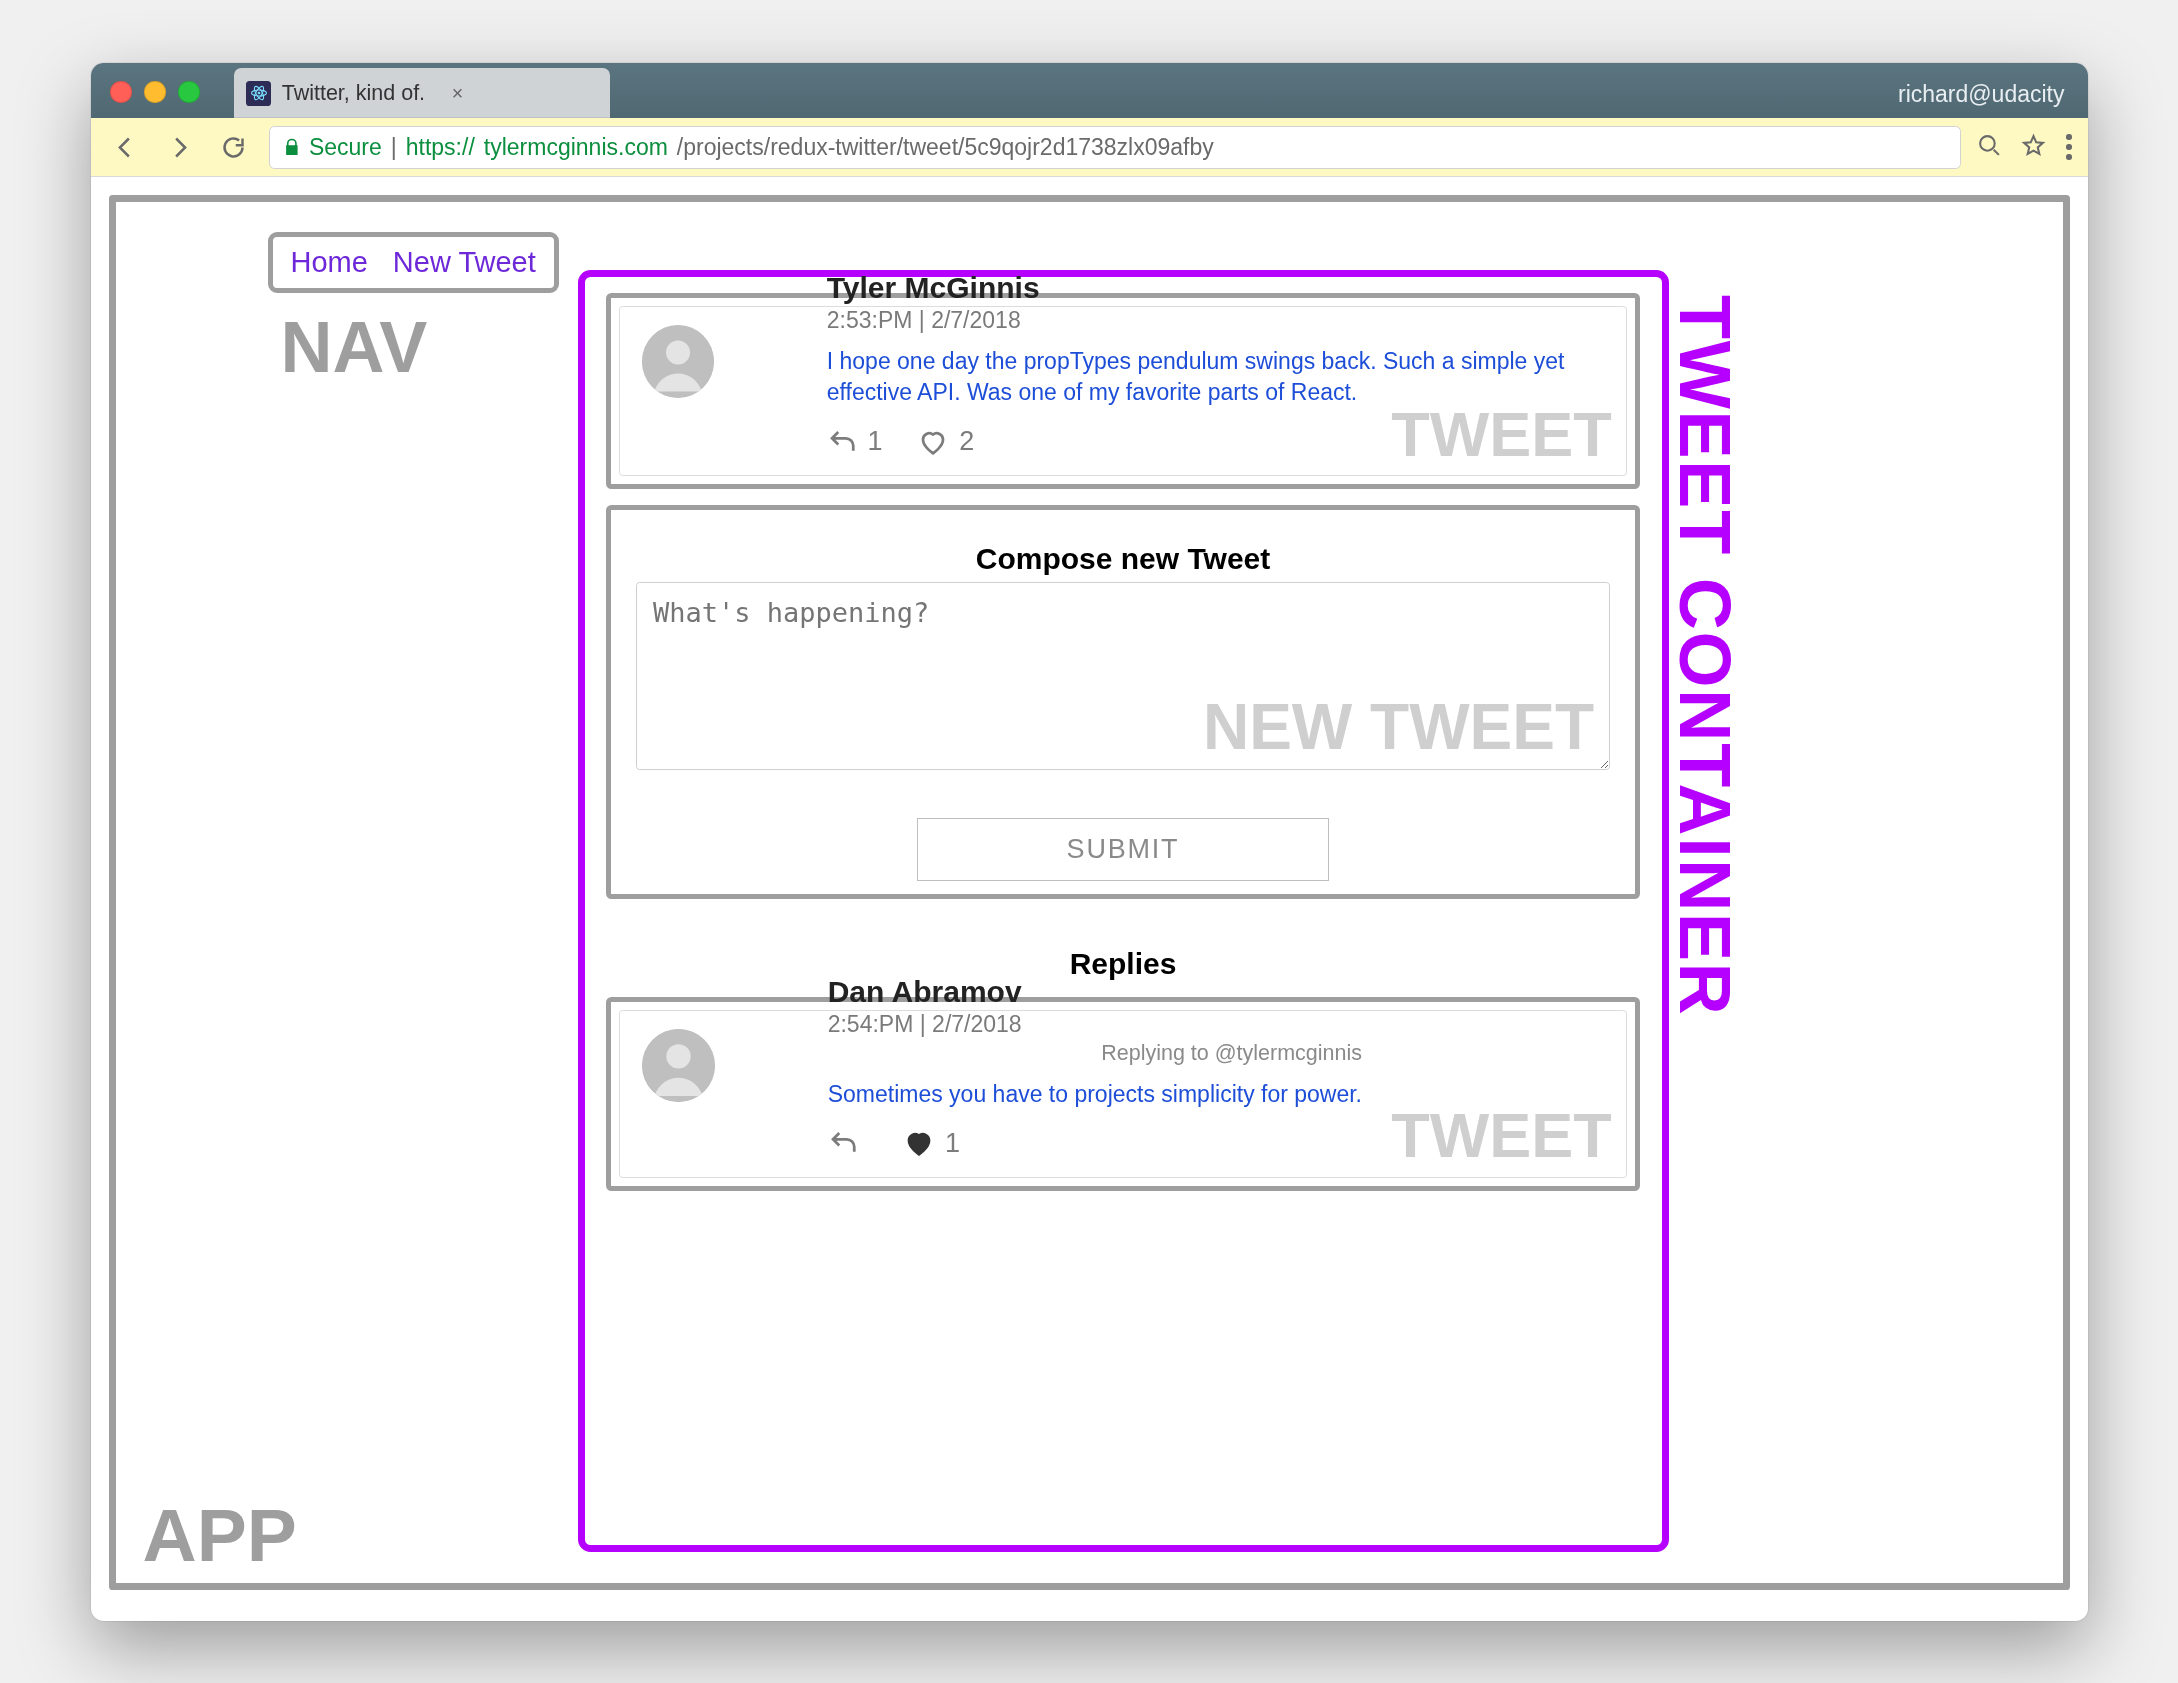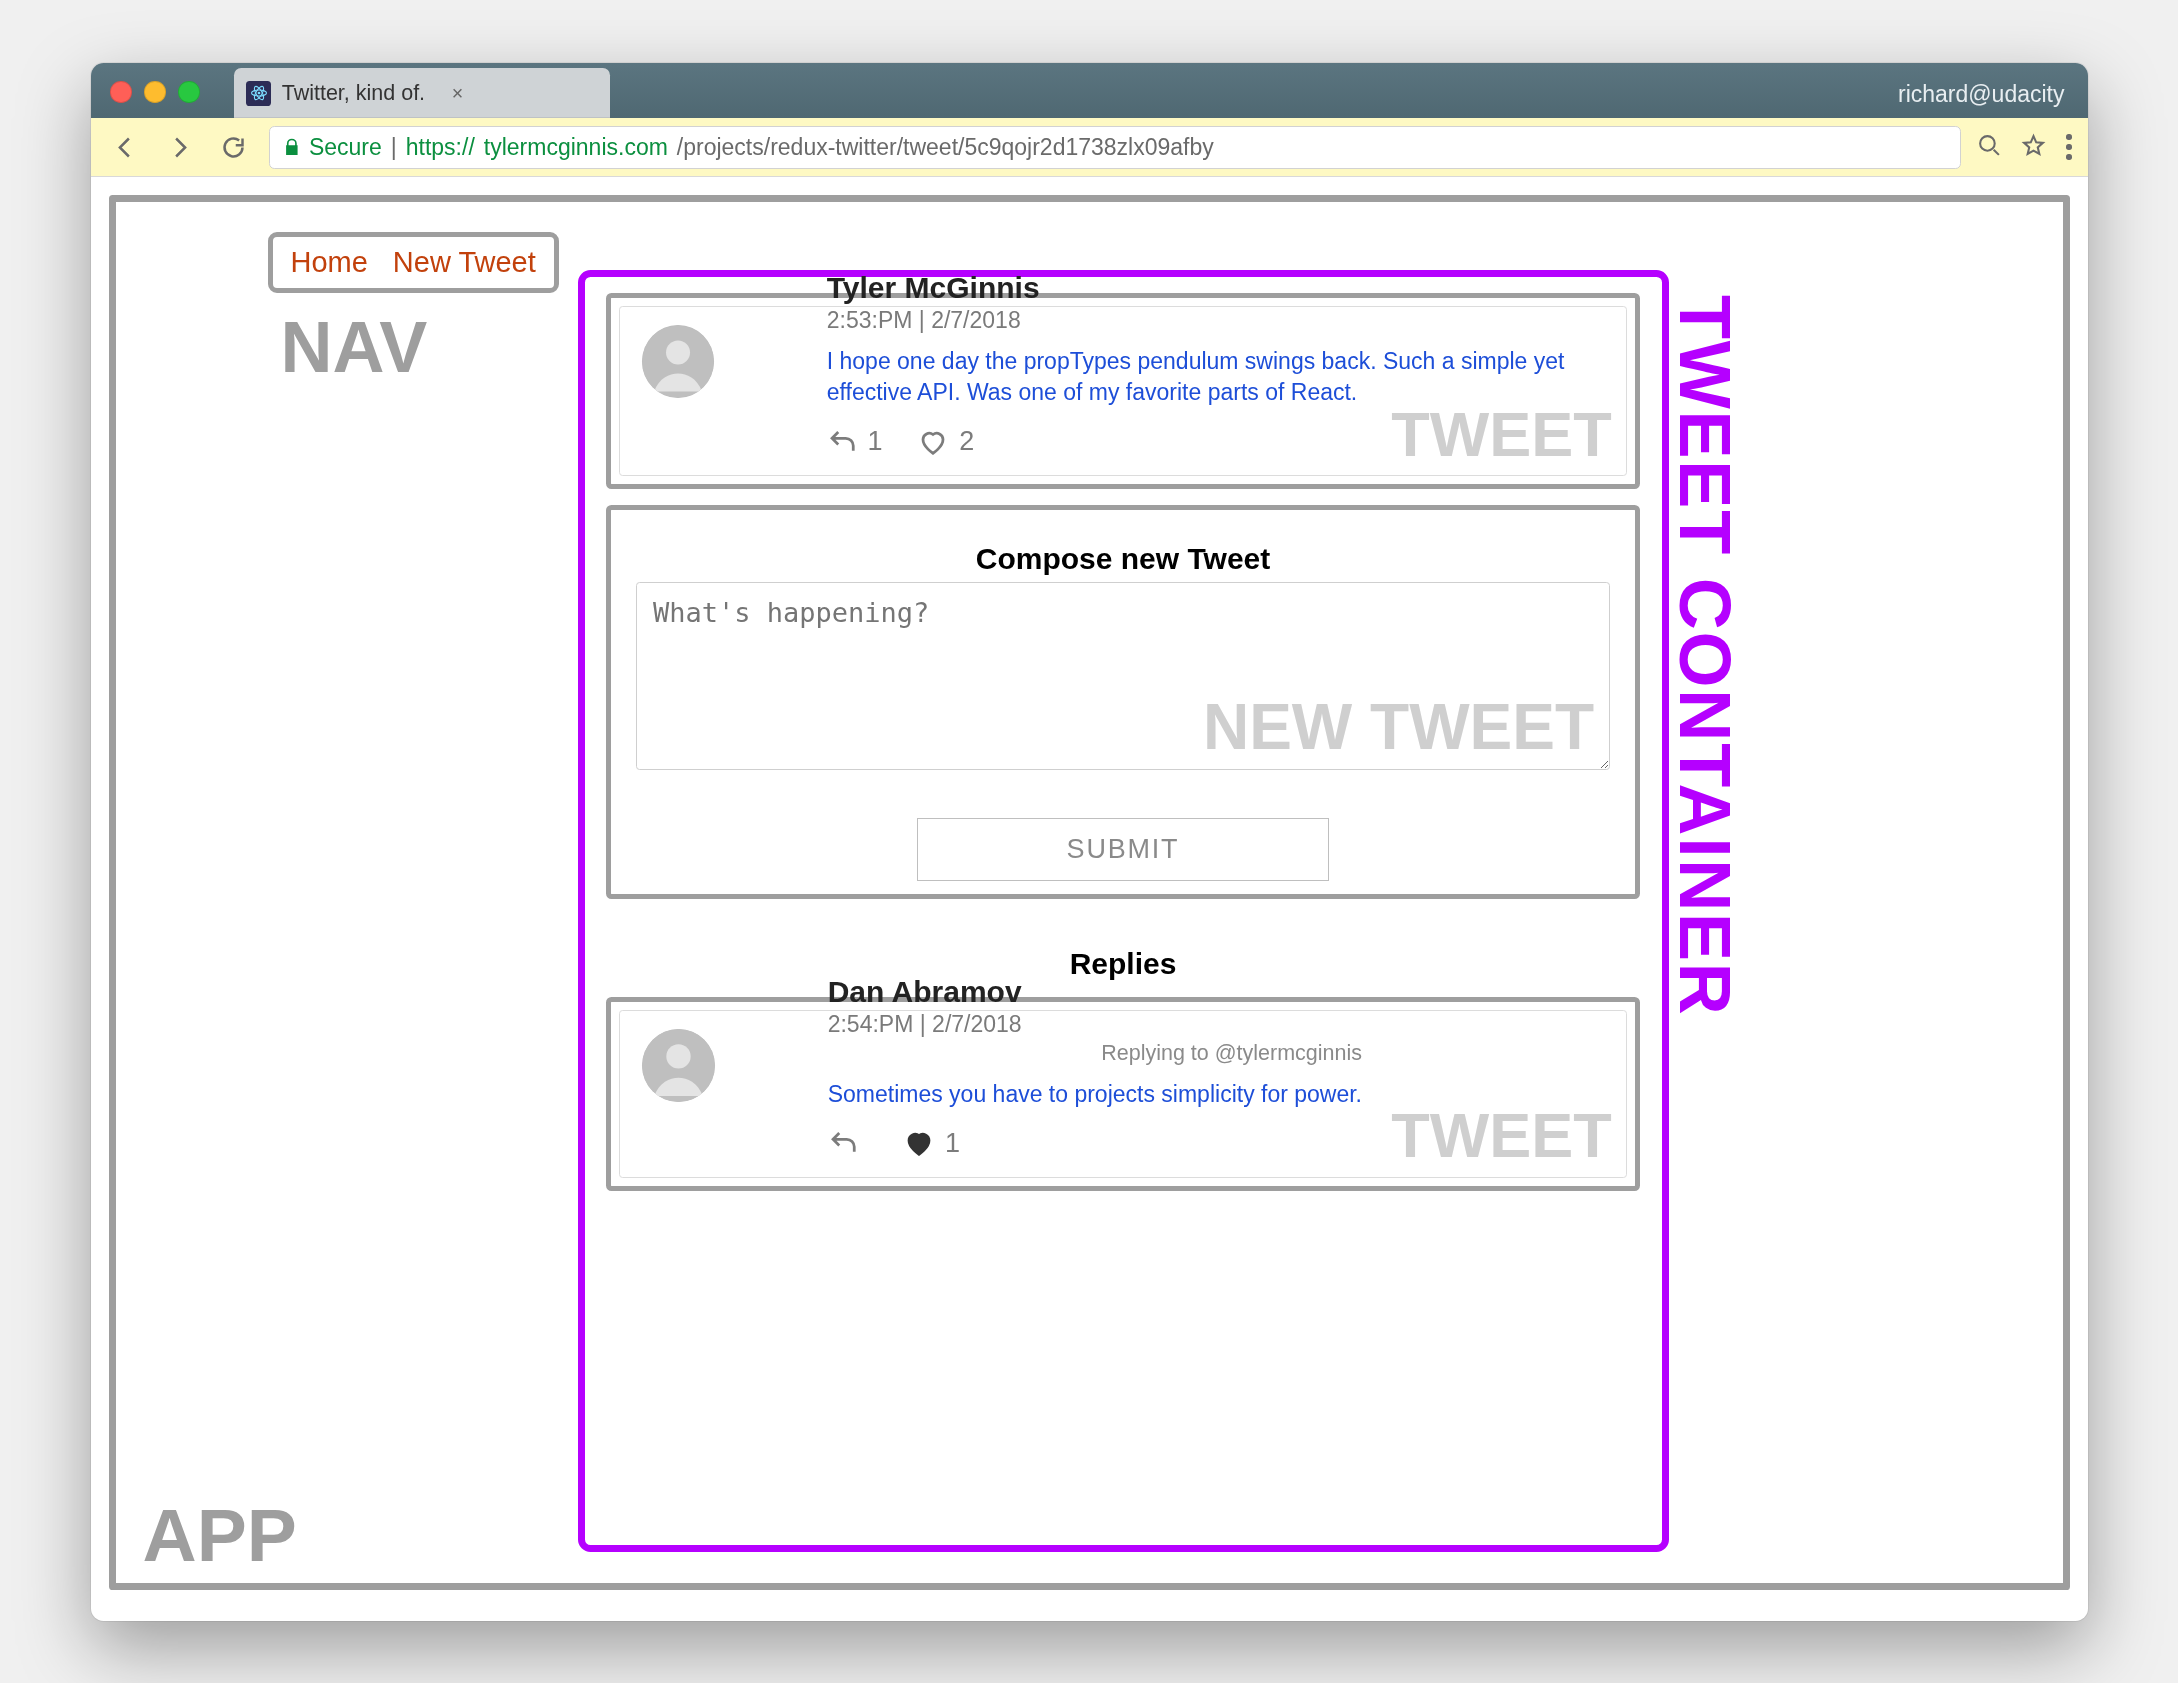--- a/index.html
+++ b/index.html
@@ -48,21 +48,21 @@
   .kebab{display:flex;flex-direction:column;gap:4.5px;}
   .kebab span{width:5.4px;height:5.4px;border-radius:50%;background:#6a6a6a;display:block}
   
   .viewport { position: relative; width: 100%; height: calc(100% - 68px - 59px); background:#fff; }
   .app-frame {
     position:absolute; inset: 18px; border: 7.2px solid #9e9e9e; border-radius: 3.6px; background:#fff;
   }
   .app-label{ position:absolute; left:27px; bottom:5.4px; font-size:75px; font-weight:800; color:#9e9e9e; font-family: Arial, sans-serif;}
   .nav-box{
     position:absolute; left:152px; top:30px; border:5.4px solid #9e9e9e; border-radius:9px;
-    padding: 9px 18px; display:flex; gap:25px; font-size:29px; color:#c2410c;
+    padding: 9px 18px; display:flex; gap:25px; font-size:29px; color:#6d28d9;
   }
   .nav-label{ position:absolute; left:165px; top:104px; font-size:72px; font-weight:800; color:#9e9e9e; font-family: Arial, sans-serif;}
   .tweet-container{
     position:absolute; left:462px; top:68px; width:1091px; height:1282px;
     border:7.2px solid #b500ff; border-radius:12.5px; background:#fff;
   }
   .tc-label{
     position:absolute; right:-84px; top:18px; writing-mode: vertical-rl;
     font-size:72px; font-weight:800; color:#b500ff; font-family: Arial, sans-serif; letter-spacing:1.8px;
   }

